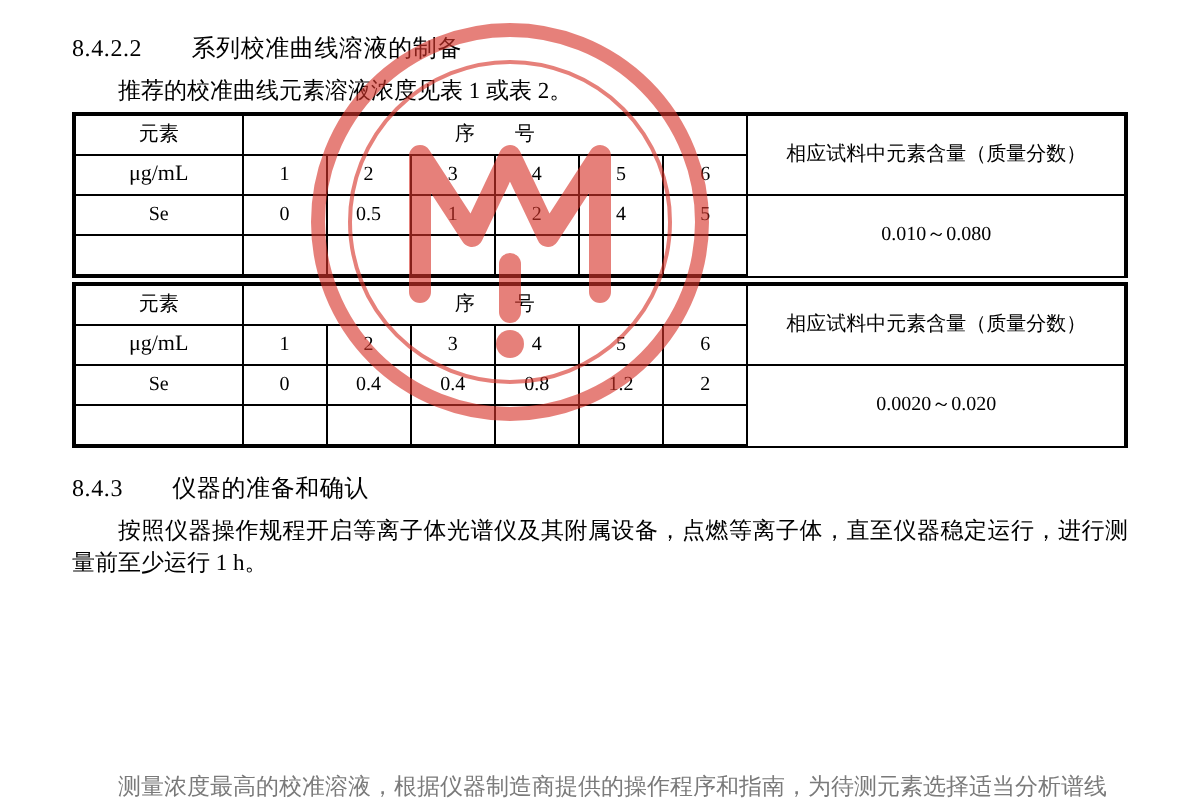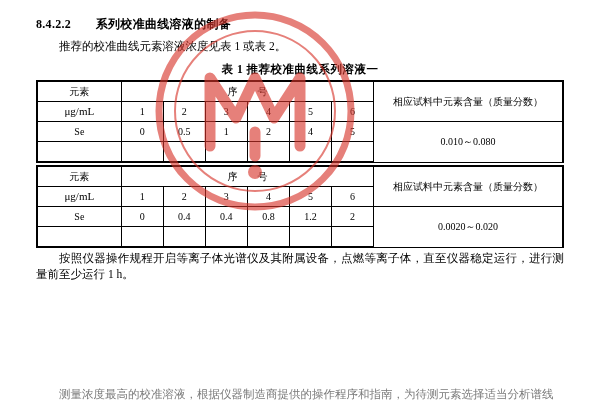--- a/index.html
+++ b/index.html
@@ -25,21 +25,21 @@
   p.para {
     margin: 0 0 2px 0;
     font-size: 11.5px;
     line-height: 16px;
     text-align: justify;
     text-indent: 2em;
   }
   h3.heading {
     margin: 12px 0 6px 0;
     font-size: 12px;
-    font-weight: bold;
+    font-weight: normal;
     line-height: 16px;
     letter-spacing: 0.3px;
   }
   .tbl-caption {
     text-align: center;
     font-size: 11.5px;
     font-weight: bold;
     margin: 8px 0 3px 0;
     letter-spacing: 0.5px;
   }
@@ -99,21 +99,20 @@
 
 
   <h3 class="heading">
     <span>8.4.2.2</span>
     <span style="display:inline-block;width:18px"></span>
     <span>系列校准曲线溶液的制备</span>
   </h3>
 
   <p class="para">推荐的校准曲线元素溶液浓度见表 1 或表 2。</p>
 
-  <div class="tbl-caption">表 1   推荐校准曲线系列溶液一</div>
   <div class="tbl-wrap">
     <table class="data">
       <colgroup>
         <col style="width:16%">
         <col style="width:8%">
           <col style="width:8%">
           <col style="width:8%">
         <col style="width:8%">
           <col style="width:8%">
           <col style="width:8%">
@@ -200,20 +199,25 @@
           <td>&nbsp;</td>
           <td>&nbsp;</td>
           <td>&nbsp;</td>
           <td>&nbsp;</td>
           <td>&nbsp;</td>
         </tr>
       </tbody>
     </table>
   </div>
 
+  <h3 class="heading">
+    <span>8.4.3</span>
+    <span style="display:inline-block;width:18px"></span>
+    <span>仪器的准备和确认</span>
+  </h3>
 
   <p class="para">按照仪器操作规程开启等离子体光谱仪及其附属设备，点燃等离子体，直至仪器稳定运行，进行测量前至少运行 1 h。</p>
 </div>
 
 <div class="tail">测量浓度最高的校准溶液，根据仪器制造商提供的操作程序和指南，为待测元素选择适当分析谱线</div>
 
 <div class="stamp">
   <svg width="210" height="210" viewBox="0 0 210 210" xmlns="http://www.w3.org/2000/svg">
     <circle cx="105" cy="105" r="96" fill="none" stroke="#d7342a" stroke-width="7"></circle>
     <circle cx="105" cy="105" r="80" fill="none" stroke="#d7342a" stroke-width="2"></circle>

